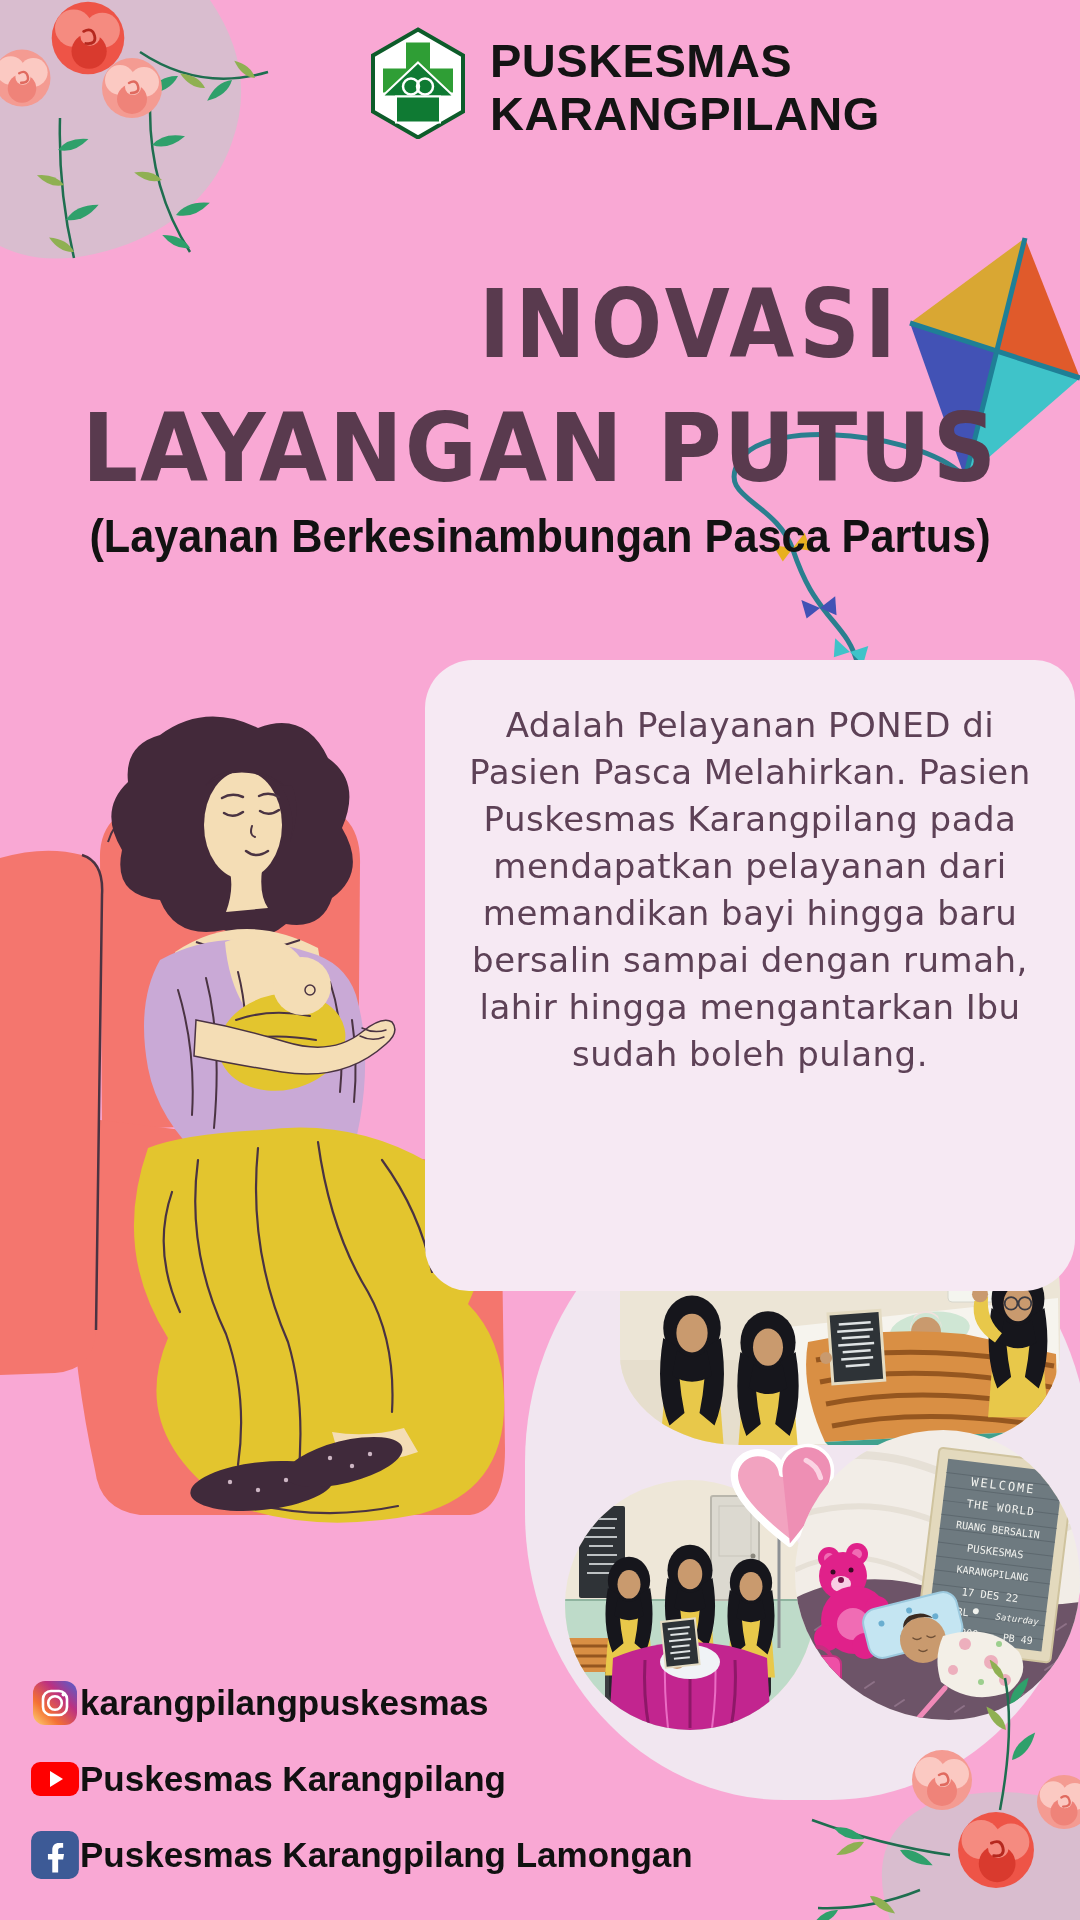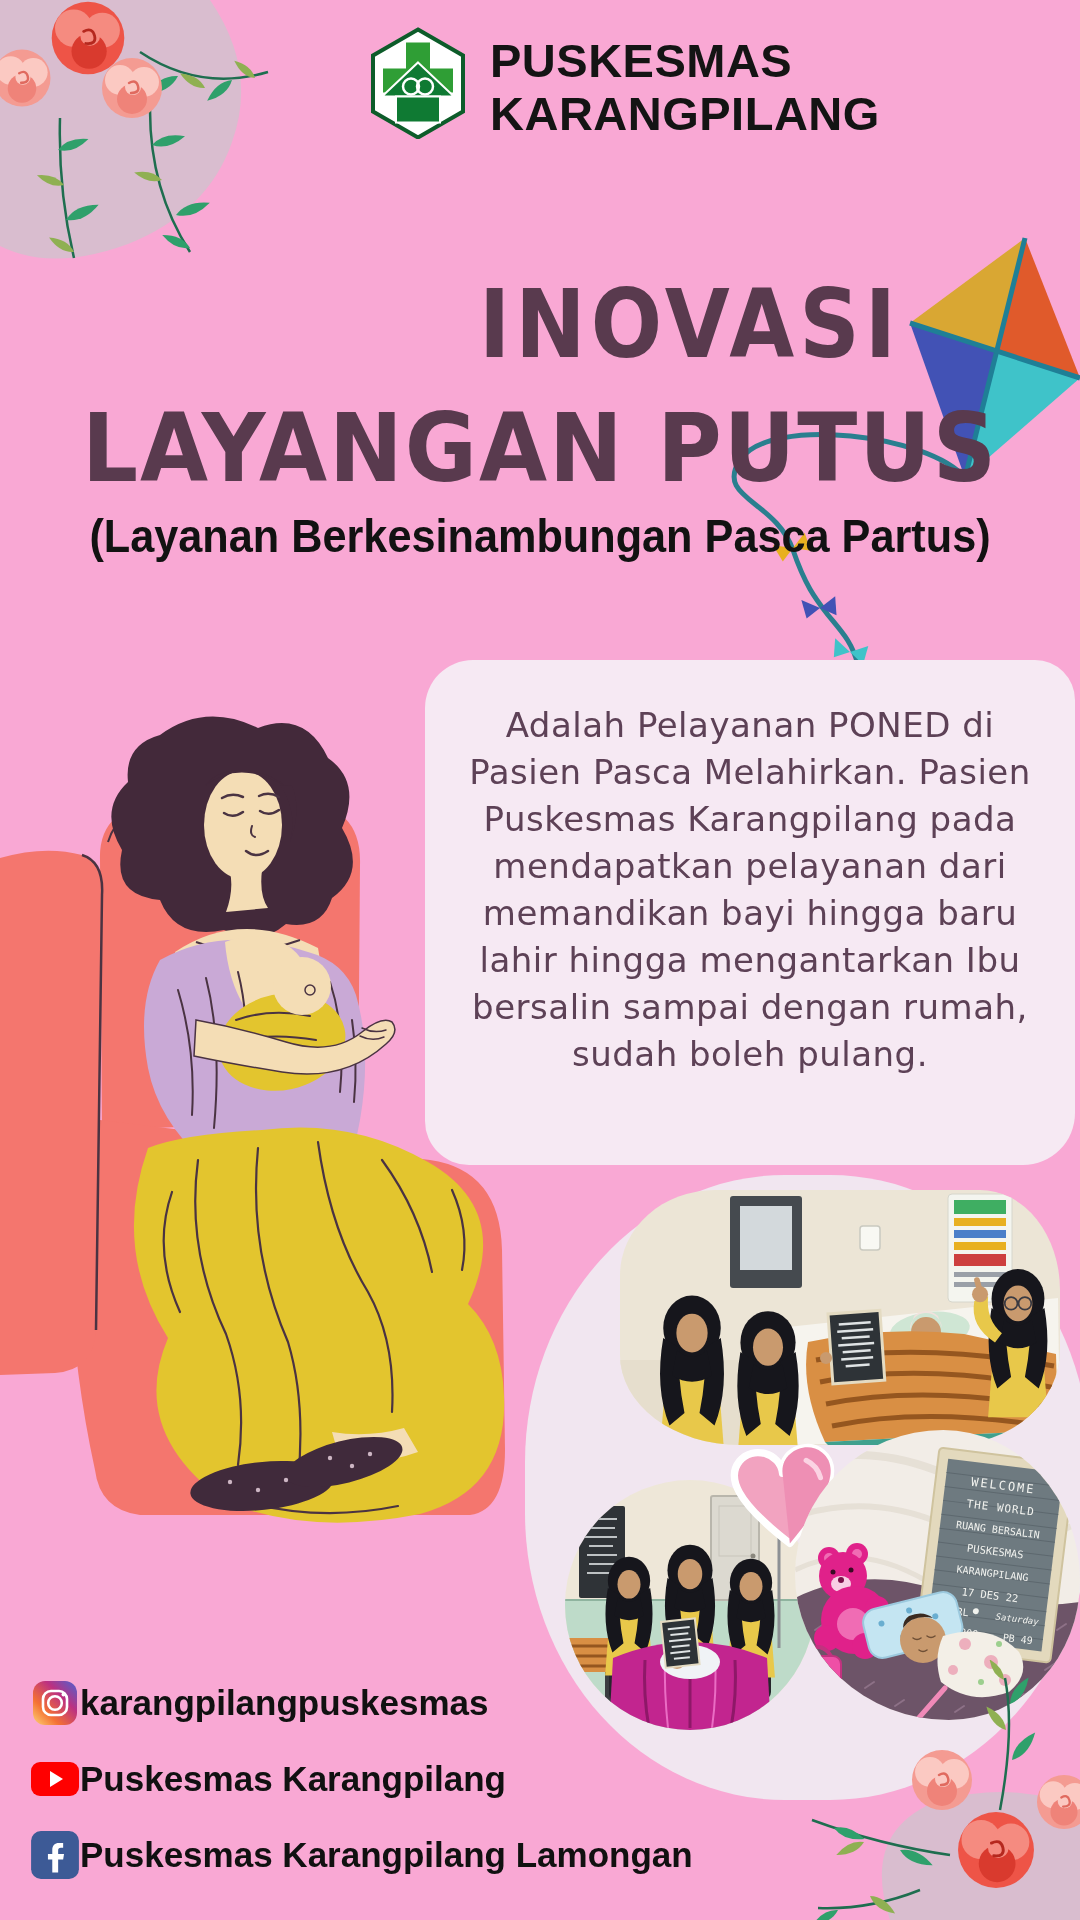--- a/index.html
+++ b/index.html
@@ -14,21 +14,21 @@
   .kicker{position:absolute;left:430px;top:270px;width:520px;text-align:center;
           color:#593a4e;font-weight:700;font-size:84px;letter-spacing:5px;
           transform:scaleY(1.12);transform-origin:top center;z-index:3;}
   .main-title{position:absolute;left:40px;top:392px;width:1000px;text-align:center;
           color:#593a4e;font-weight:700;font-size:88px;letter-spacing:2px;
           transform:scaleY(1.08);transform-origin:top center;z-index:3;}
   .subtitle{position:absolute;left:50px;top:508px;width:980px;text-align:center;
           color:#121212;font-family:"Liberation Sans",sans-serif;font-weight:700;
           font-size:47px;transform:scaleX(.92);transform-origin:center;z-index:3;}
   
-  .para-box{position:absolute;left:425px;top:660px;width:650px;height:505px;
+  .para-box{position:absolute;left:425px;top:660px;width:650px;height:631px;
           background:#f6e9f3;border-radius:48px 40px 52px 44px;z-index:4;
           padding:42px 28px 0 28px;box-sizing:border-box;}
   .para-box span{display:block;text-align:center;color:#5d4156;
           font-size:34px;line-height:47px;letter-spacing:.5px;}
   
   .collage-bg{position:absolute;left:525px;top:1175px;width:565px;height:625px;
           background:#f1e6f0;border-radius:46%;z-index:1;}
   .photo1{position:absolute;left:620px;top:1190px;width:440px;height:255px;overflow:hidden;
           border-radius:95px 80px 110px 120px / 85px 100px 95px 90px;z-index:2;}
   .photo2{position:absolute;left:565px;top:1480px;width:250px;height:250px;overflow:hidden;
@@ -218,22 +218,22 @@
         <circle cx="370" cy="764" r="2.2"></circle>
     </g>
   </svg>
 
   <div class="para-box">
     <span>Adalah Pelayanan PONED di</span>
     <span>Pasien Pasca Melahirkan. Pasien</span>
     <span>Puskesmas Karangpilang pada</span>
     <span>mendapatkan pelayanan dari</span>
     <span>memandikan bayi hingga baru</span>
+    <span>bersalin sampai dengan rumah,</span>
     <span>lahir hingga mengantarkan Ibu</span>
-    <span>bersalin sampai dengan rumah,</span>
     <span>sudah boleh pulang.</span>
   </div>
 
   <div class="collage-bg"></div>
 
   <div class="photo1">
     <svg width="440" height="255" viewBox="0 0 440 255">
       <rect width="440" height="255" fill="#ece5d6"></rect>
       <rect y="170" width="440" height="85" fill="#e6decd"></rect>
       <rect x="110" y="6" width="72" height="92" rx="3" fill="#454a4f"></rect>

